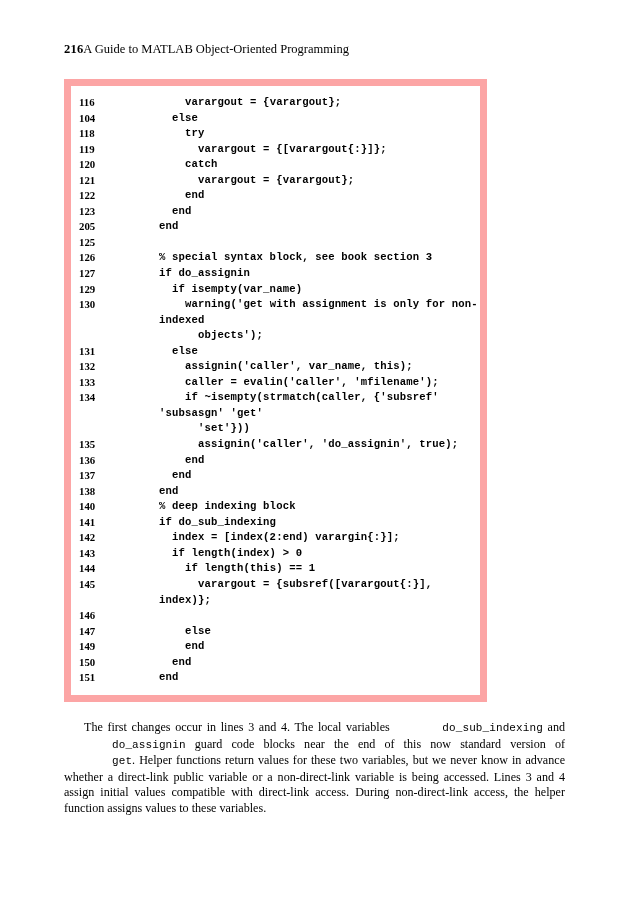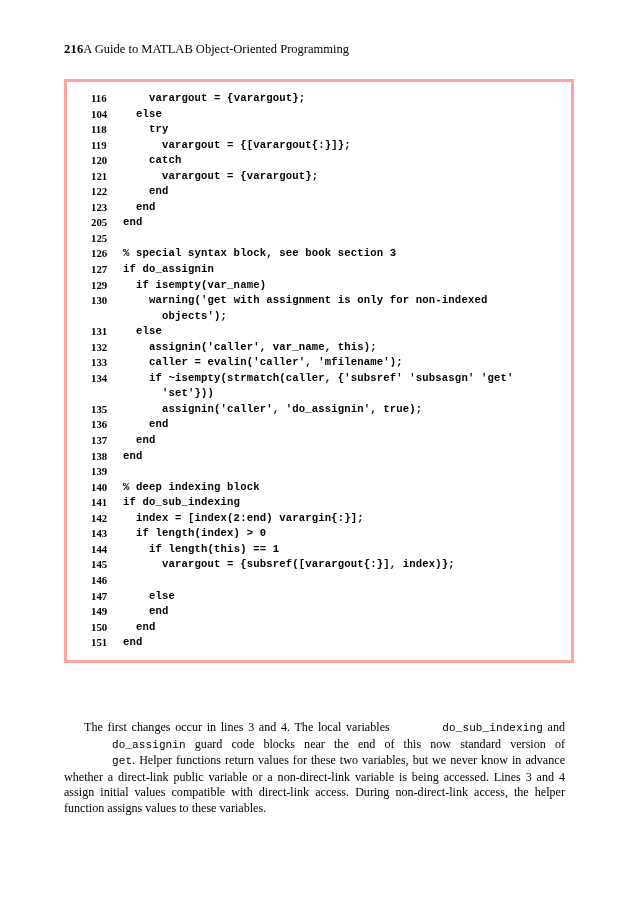--- a/index.html
+++ b/index.html
@@ -41,24 +41,24 @@
     flex: 1;
     text-align: left;
     font-size: 12.5px;
     font-family: "Liberation Serif", serif;
     padding-right: 6px;
   }
   .code-box {
     position: absolute;
     top: 79px;
     left: 64px;
-    width: 510px;
+    width: 423px;
     box-sizing: border-box;
-    border: 3px solid #fca5a5;
-    padding: 9px 0 9px 16px;
+    border: 7px solid #fca5a5;
+    padding: 9px 0 9px 0;
     background: #ffffff;
   }
   .code-line {
     display: flex;
     align-items: flex-start;
     font-family: "Liberation Mono", monospace;
     font-size: 10.6px;
     line-height: 15.55px;
     white-space: pre;
   }
@@ -71,20 +71,21 @@
     font-family: "Liberation Serif", serif;
     font-size: 10.8px;
     line-height: 15.55px;
     text-align: left;
   }
   .code {
     flex: 1;
     font-weight: bold;
     white-space: pre-wrap;
     letter-spacing: 0.15px;
+    margin-left: 48px;
   }
   .para {
     position: absolute;
     left: 64px;
     width: 501px;
     font-size: 12.1px;
     line-height: 15.6px;
     text-align: justify;
     text-indent: 20px;
   }
@@ -124,21 +125,20 @@
       objects');</span></div>
       <div class="code-line"><span class="ln">131</span><span class="code">  else</span></div>
       <div class="code-line"><span class="ln">132</span><span class="code">    assignin('caller', var_name, this);</span></div>
       <div class="code-line"><span class="ln">133</span><span class="code">    caller = evalin('caller', 'mfilename');</span></div>
       <div class="code-line"><span class="ln">134</span><span class="code">    if ~isempty(strmatch(caller, {'subsref' 'subsasgn' 'get'
       'set'}))</span></div>
       <div class="code-line"><span class="ln">135</span><span class="code">      assignin('caller', 'do_assignin', true);</span></div>
       <div class="code-line"><span class="ln">136</span><span class="code">    end</span></div>
       <div class="code-line"><span class="ln">137</span><span class="code">  end</span></div>
       <div class="code-line"><span class="ln">138</span><span class="code">end</span></div>
-      <div class="code-line"><span class="ln">139</span><span class="code"></span></div>
       <div class="code-line"><span class="ln">140</span><span class="code">% deep indexing block</span></div>
       <div class="code-line"><span class="ln">141</span><span class="code">if do_sub_indexing</span></div>
       <div class="code-line"><span class="ln">142</span><span class="code">  index = [index(2:end) varargin{:}];</span></div>
       <div class="code-line"><span class="ln">143</span><span class="code">  if length(index) &gt; 0</span></div>
       <div class="code-line"><span class="ln">144</span><span class="code">    if length(this) == 1</span></div>
       <div class="code-line"><span class="ln">145</span><span class="code">      varargout = {subsref([varargout{:}], index)};</span></div>
       <div class="code-line"><span class="ln">146</span><span class="code"></span></div>
       <div class="code-line"><span class="ln">147</span><span class="code">    else</span></div>
       <div class="code-line"><span class="ln">149</span><span class="code">    end</span></div>
       <div class="code-line"><span class="ln">150</span><span class="code">  end</span></div>

